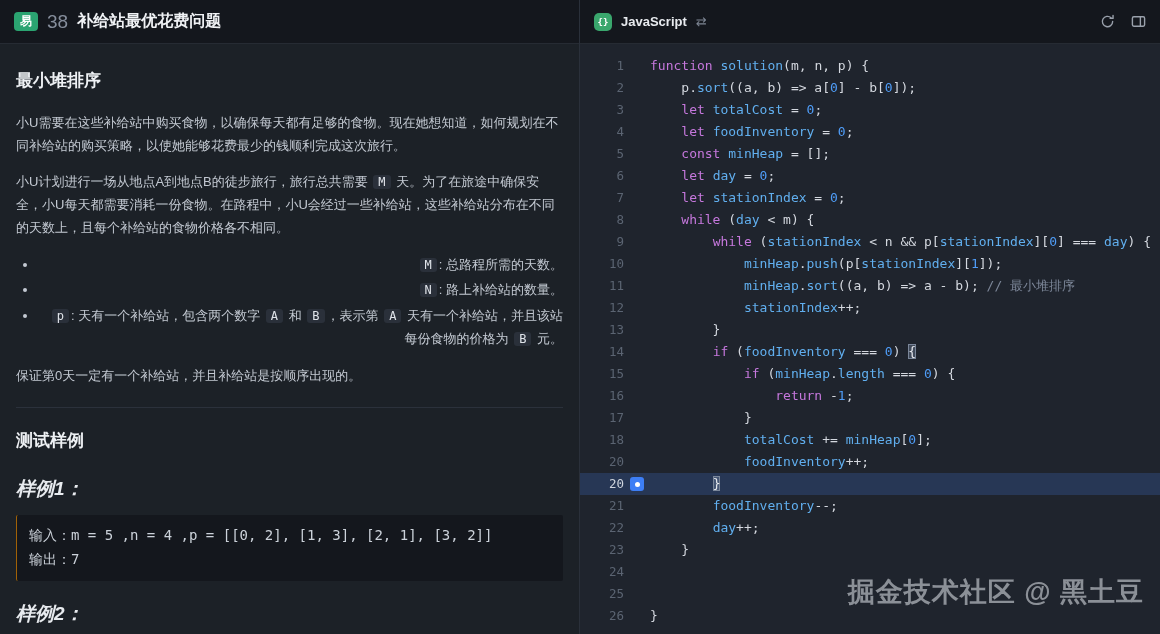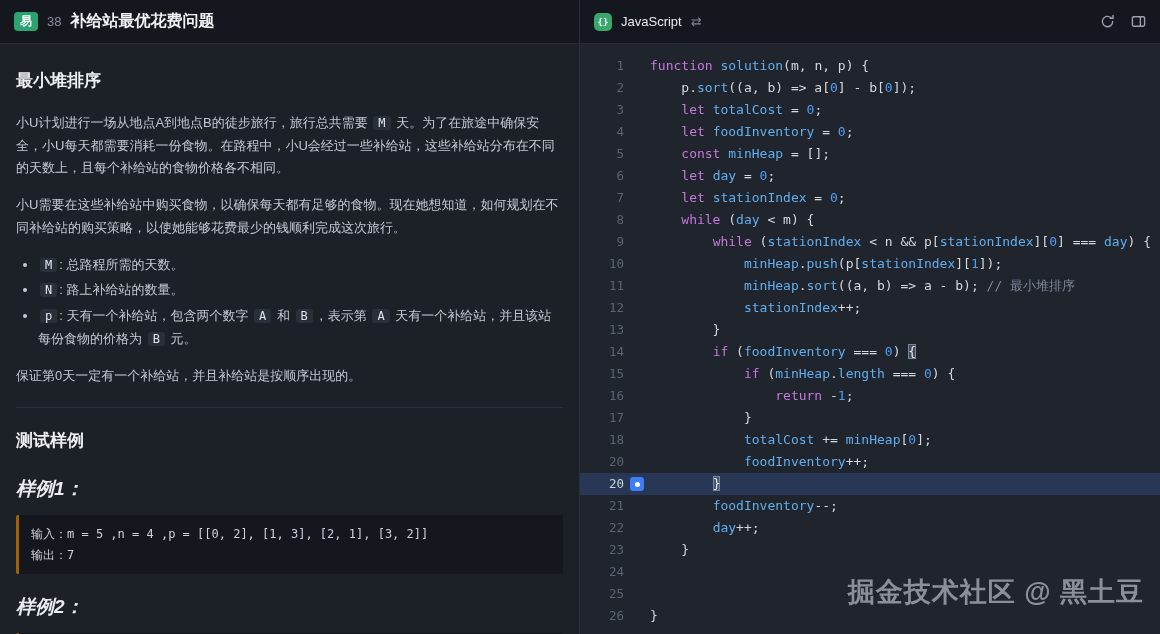--- a/index.html
+++ b/index.html
@@ -25,69 +25,69 @@
     width: 580px; flex: 0 0 580px;
     display: flex; flex-direction: column;
     background: #1c2127;
     border-right: 1px solid #2a303a;
   }
   .badge-easy {
     background: #2ba471; color: #fff;
     font-size: 12px; font-weight: 700;
     padding: 2px 6px; border-radius: 4px; line-height: 1.2;
   }
-  .problem-number { color: #868e9c; font-size: 13px; }
+  .problem-number { color: #868e9c; font-size: 19px; }
   .problem-title { color: #f0f2f5; font-size: 16px; font-weight: 700; }
 
   .left-content {
     flex: 1; overflow: hidden;
     padding: 14px 16px 0 16px;
     font-size: 13px; line-height: 1.75; color: #c3c9d2;
   }
   h2.section {
     font-size: 17px; font-weight: 700; color: #eef1f4;
     margin: 8px 0 16px 0;
   }
   .para { margin: 0 0 14px 0; }
-  ul.props { margin: 0 0 14px 0; padding-left: 22px; }
+  ul.props { margin: 0 0 14px 0; padding-left: 22px; text-align: right; }
   ul.props li { margin: 3px 0; }
   .rt-t { color: #c3c9d2; }
   .rt-c {
     font-family: "DejaVu Sans Mono", monospace;
     font-size: 12px; color: #e0e4ea;
     background: #2a303a; border-radius: 3px;
     padding: 0 5px; margin: 0 2px;
   }
   hr.divider { border: none; border-top: 1px solid #2b313b; margin: 20px 0 18px 0; }
   .sample-label {
     font-style: italic; font-weight: 700;
     color: #e8ebef; font-size: 19px; margin: 6px 0 10px 0;
   }
   .sample-block {
     background: #14171d;
-    border-left: 3px solid #a16207;
+    border-left: 1px solid #a16207;
     border-radius: 2px;
     padding: 9px 12px; margin: 0 0 16px 0;
     font-family: "DejaVu Sans Mono", monospace;
-    font-size: 12px; line-height: 1.7; color: #ccd2da;
+    font-size: 14px; line-height: 1.7; color: #ccd2da;
   }
 
   
   .right-panel {
     flex: 1; display: flex; flex-direction: column;
     background: #1f242d; position: relative;
   }
   .js-icon {
     width: 18px; height: 18px; border-radius: 5px;
     background: #3aa76d; color: #fff;
     font-size: 9px; font-weight: 700;
     display: inline-flex; align-items: center; justify-content: center;
     font-family: "DejaVu Sans Mono", monospace;
   }
-  .lang-label { color: #e8ebef; font-size: 13px; font-weight: 400; cursor: pointer; }
+  .lang-label { color: #e8ebef; font-size: 13px; font-weight: 700; cursor: pointer; }
   .swap-icon { color: #7c8492; font-size: 13px; cursor: pointer; }
   .header-actions { margin-left: auto; display: flex; gap: 16px; align-items: center; }
   .action { color: #9aa1ac; display: inline-flex; cursor: pointer; }
 
   .editor {
     flex: 1; padding-top: 11px; overflow: hidden;
     font-family: "DejaVu Sans Mono", monospace; font-size: 13px;
   }
   .code-row { display: flex; height: 22px; line-height: 22px; }
   .ln {
@@ -130,22 +130,22 @@
 <div class="left-panel">
   <header class="panel-header">
     <span class="badge-easy">易</span>
     <span class="problem-number">38</span>
     <span class="problem-title">补给站最优花费问题</span>
   </header>
 
   <div class="left-content">
     <h2 class="section">最小堆排序</h2>
 
+    <p class="para"><span class="rt-t">小U需要在这些补给站中购买食物，以确保每天都有足够的食物。现在她想知道，如何规划在不同补给站的购买策略，以使她能够花费最少的钱顺利完成这次旅行。</span></p>
     <p class="para"><span class="rt-t">小U计划进行一场从地点A到地点B的徒步旅行，旅行总共需要 </span><span class="rt-c">M</span><span class="rt-t"> 天。为了在旅途中确保安全，小U每天都需要消耗一份食物。在路程中，小U会经过一些补给站，这些补给站分布在不同的天数上，且每个补给站的食物价格各不相同。</span></p>
-    <p class="para"><span class="rt-t">小U需要在这些补给站中购买食物，以确保每天都有足够的食物。现在她想知道，如何规划在不同补给站的购买策略，以使她能够花费最少的钱顺利完成这次旅行。</span></p>
 
     <ul class="props">
       <li><span class="rt-c">M</span><span class="rt-t">: 总路程所需的天数。</span></li>
       <li><span class="rt-c">N</span><span class="rt-t">: 路上补给站的数量。</span></li>
       <li><span class="rt-c">p</span><span class="rt-t">: 天有一个补给站，包含两个数字 </span><span class="rt-c">A</span><span class="rt-t"> 和 </span><span class="rt-c">B</span><span class="rt-t">，表示第 </span><span class="rt-c">A</span><span class="rt-t"> 天有一个补给站，并且该站每份食物的价格为 </span><span class="rt-c">B</span><span class="rt-t"> 元。</span></li>
     </ul>
 
     <p class="para">保证第0天一定有一个补给站，并且补给站是按顺序出现的。</p>
 
     <hr class="divider">

